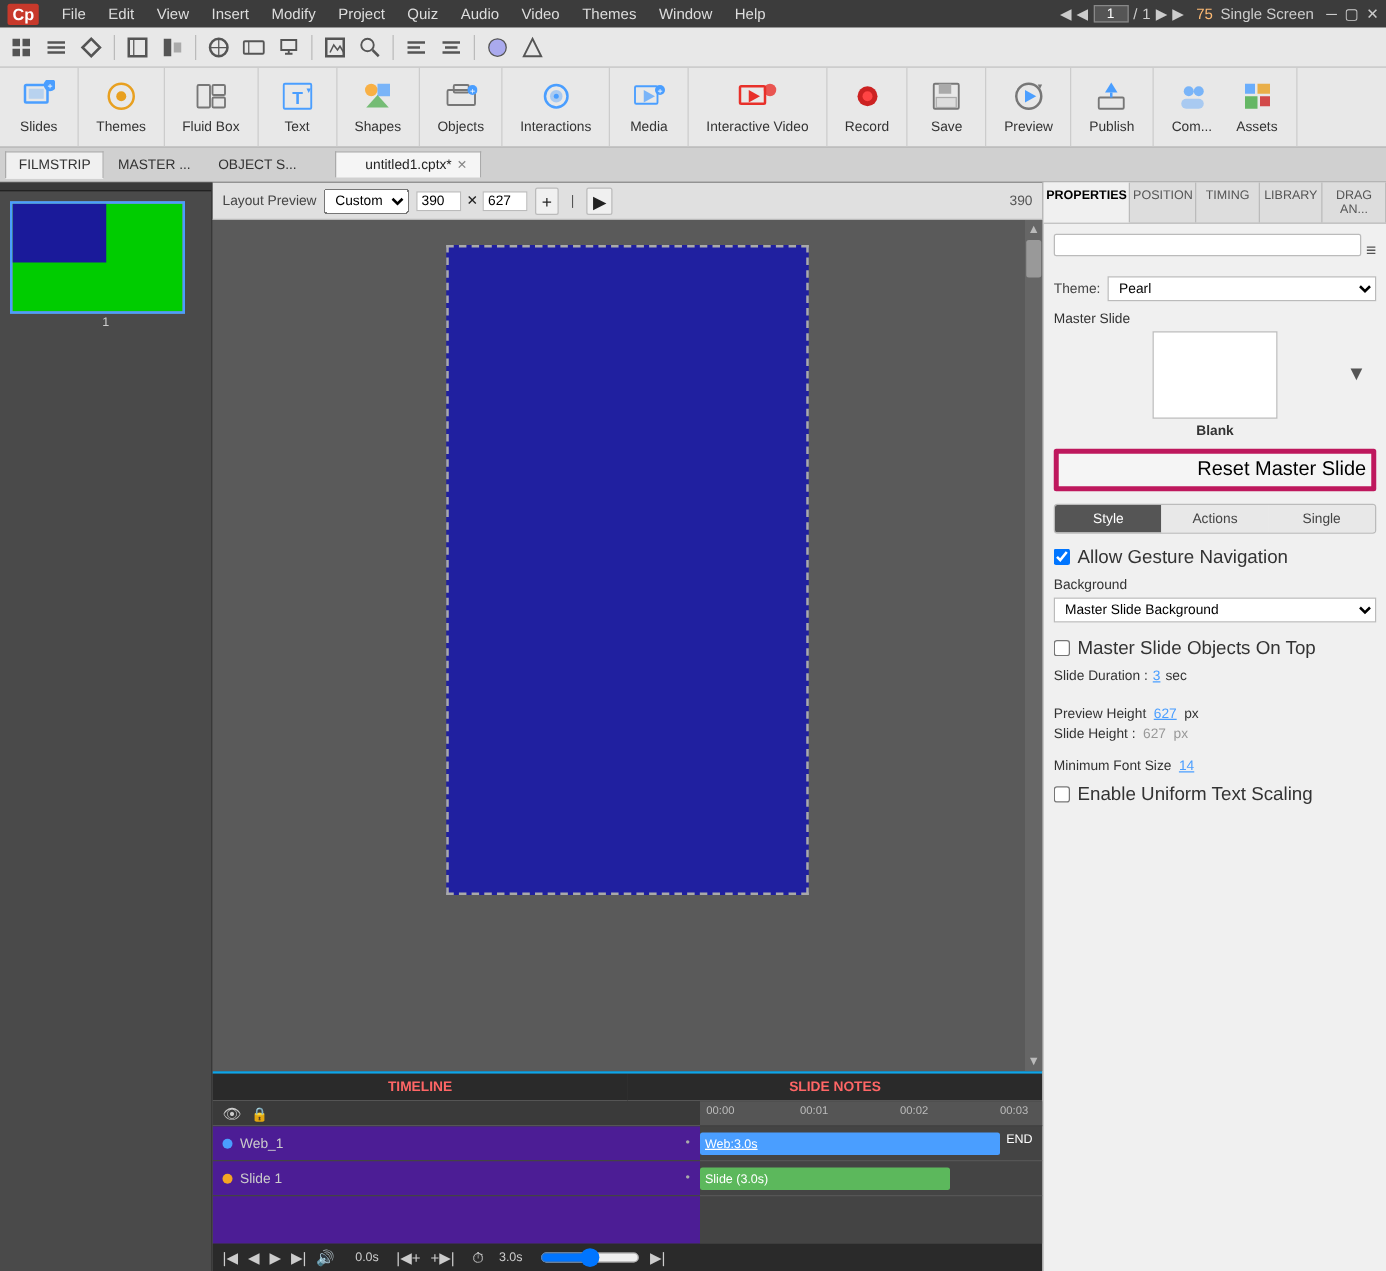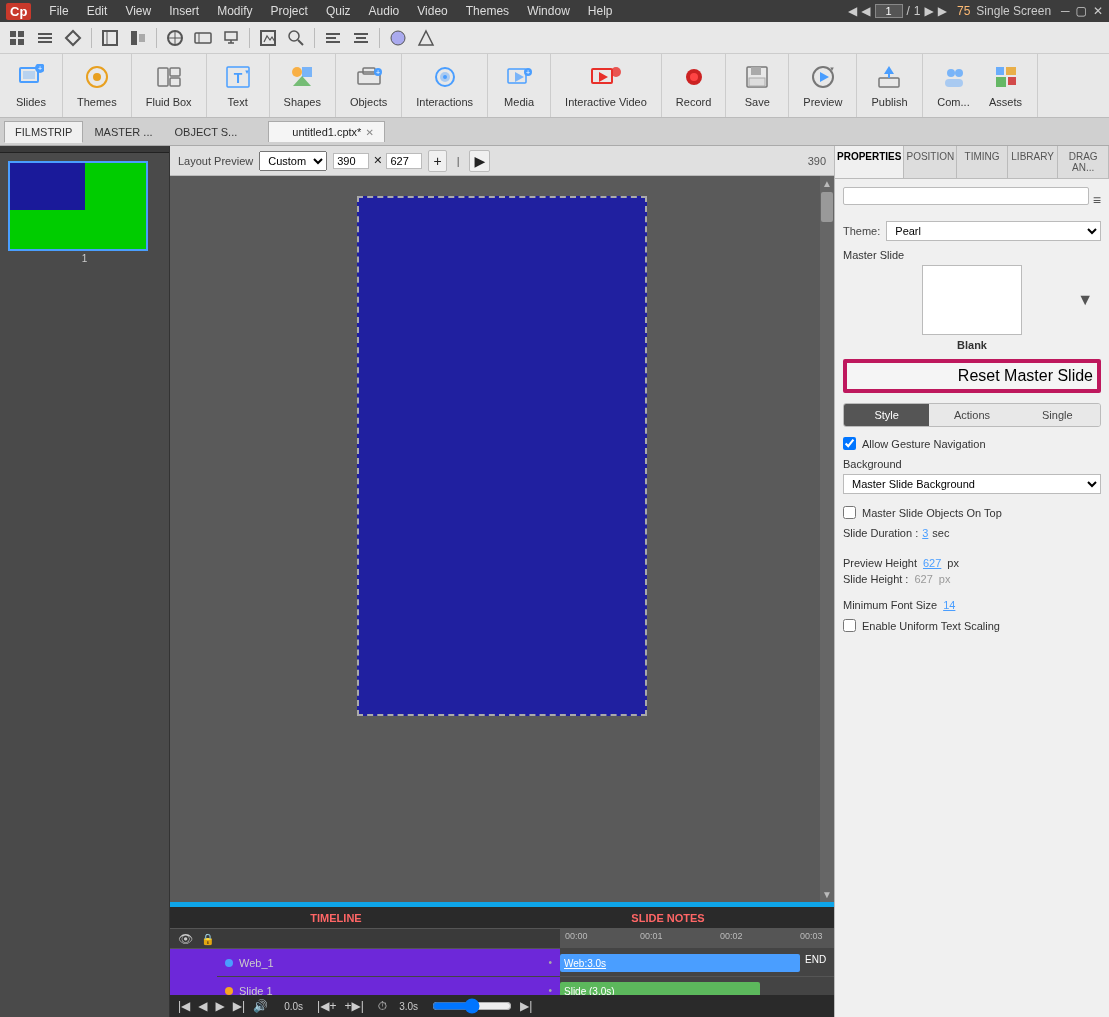--- a/index.html
+++ b/index.html
@@ -51,27 +51,27 @@
     #canvas-toolbar select { font-size: 11px; padding: 2px 4px; }
     #canvas-toolbar .dim-box { display: flex; align-items: center; gap: 4px; font-size: 11px; }
     #canvas-toolbar input { width: 40px; font-size: 11px; padding: 1px 3px; border: 1px solid #bbb; }
     #canvas-toolbar .btn-icon { cursor: pointer; font-size: 14px; padding: 2px 4px; border: 1px solid #bbb; background: #f0f0f0; border-radius: 2px; }
     #canvas-wrapper { flex: 1; position: relative; overflow: hidden; display: flex; justify-content: center; align-items: flex-start; padding: 20px; }
     #canvas-wrapper .scroll-v { position: absolute; right: 0; top: 0; bottom: 80px; width: 14px; background: #666; }
     #canvas-wrapper .scroll-thumb-v { width: 12px; height: 30px; background: #999; margin: 1px; border-radius: 2px; }
     #slide-canvas { width: 290px; height: 520px; background: #2020a0; border: 2px dashed #aaa; position: relative; }
 
     
-    #timeline-area { height: 115px; background: #3a3a3a; border-top: 5px solid #0ea5e9; display: flex; flex-direction: column; }
+    #timeline-area { height: 160px; background: #3a3a3a; border-top: 2px solid #0ea5e9; display: flex; flex-direction: column; }
     #timeline-header { display: flex; height: 22px; }
     .tl-section { flex: 1; display: flex; align-items: center; justify-content: center; font-size: 11px; font-weight: bold; border-bottom: 1px solid #555; }
     #timeline-label { background: #2a2a2a; color: #ff6666; width: 390px; flex-shrink: 0; }
     #slide-notes-label { background: #2a2a2a; color: #ff6666; flex: 1; }
     #tl-track-area { display: flex; flex: 1; overflow: hidden; }
-    #tl-names { width: 390px; flex-shrink: 0; background: #6d28d9; padding-left: 47px; }
+    #tl-names { width: 390px; flex-shrink: 0; background: #4c1d95; }
     #tl-timeline { flex: 1; background: #444; position: relative; }
     .tl-name-row { height: 28px; display: flex; align-items: center; gap: 6px; padding: 0 8px; border-bottom: 1px solid #444; color: #ccc; font-size: 11px; }
     .tl-dot { width: 8px; height: 8px; border-radius: 50%; background: #4a9eff; }
     .tl-dot-yellow { background: #f5a623; }
     .tl-bar-blue { background: #4a9eff; height: 18px; border-radius: 2px; position: absolute; top: 5px; display: flex; align-items: center; padding: 0 4px; color: #fff; font-size: 10px; }
     .tl-bar-green { background: #5cb85c; height: 18px; border-radius: 2px; position: absolute; top: 5px; display: flex; align-items: center; padding: 0 4px; color: #fff; font-size: 10px; }
     .tl-end-label { position: absolute; top: 5px; color: #fff; font-size: 10px; }
     #tl-playback { height: 22px; background: #2a2a2a; display: flex; align-items: center; padding: 0 8px; gap: 8px; }
     .pb-btn { color: #ccc; cursor: pointer; font-size: 12px; }
     .pb-time { color: #ccc; font-size: 10px; }
@@ -87,21 +87,21 @@
     .prop-select { flex: 1; font-size: 11px; padding: 2px 4px; border: 1px solid #bbb; background: #fff; }
     .section-label { font-size: 11px; color: #333; margin-bottom: 4px; font-weight: 500; }
     .master-slide-box { width: 100px; height: 70px; background: #fff; border: 1px solid #bbb; display: flex; flex-direction: column; align-items: center; justify-content: center; position: relative; margin: 0 auto; }
     .master-label { font-size: 11px; color: #333; text-align: center; margin-top: 4px; font-weight: bold; }
     .reset-btn { width: 100%; padding: 4px; background: #f5f5f5; border: 4px solid #be185d; font-size: 16px; cursor: pointer; text-align: right; border-radius: 2px; }
     .style-tabs { display: flex; margin-bottom: 10px; border: 1px solid #bbb; border-radius: 3px; overflow: hidden; }
     .style-tab { flex: 1; text-align: center; padding: 5px 2px; font-size: 11px; cursor: pointer; background: #e8e8e8; color: #444; }
     .style-tab.active { background: #555; color: #fff; }
     .checkbox-row { display: flex; align-items: center; gap: 6px; margin-bottom: 8px; }
     .checkbox-row input[type=checkbox] { margin: 0; }
-    .checkbox-label { font-size: 11px; color: #333; }
+    .checkbox-label { font-size: 15px; color: #333; }
     .bg-select { width: 100%; font-size: 11px; padding: 2px 4px; border: 1px solid #bbb; background: #fff; margin-bottom: 8px; }
     .duration-row { display: flex; align-items: center; gap: 4px; margin-bottom: 8px; font-size: 11px; color: #333; }
     .duration-val { color: #4a9eff; text-decoration: underline; cursor: pointer; }
     .px-row { display: flex; align-items: center; gap: 6px; margin-bottom: 4px; font-size: 11px; color: #333; }
     .px-val { color: #4a9eff; text-decoration: underline; cursor: pointer; }
     .font-row { display: flex; align-items: center; gap: 6px; margin-bottom: 8px; font-size: 11px; color: #333; }
     .remove-btn { width: 100%; padding: 6px; background: #f5f5f5; border: 1px solid #bbb; font-size: 11px; cursor: pointer; text-align: center; border-radius: 2px; margin-top: 8px; }
     .search-bar { display: flex; align-items: center; background: #fff; border: 1px solid #bbb; border-radius: 2px; padding: 2px 6px; margin-bottom: 8px; }
     .search-bar input { border: none; outline: none; font-size: 11px; flex: 1; }
 

